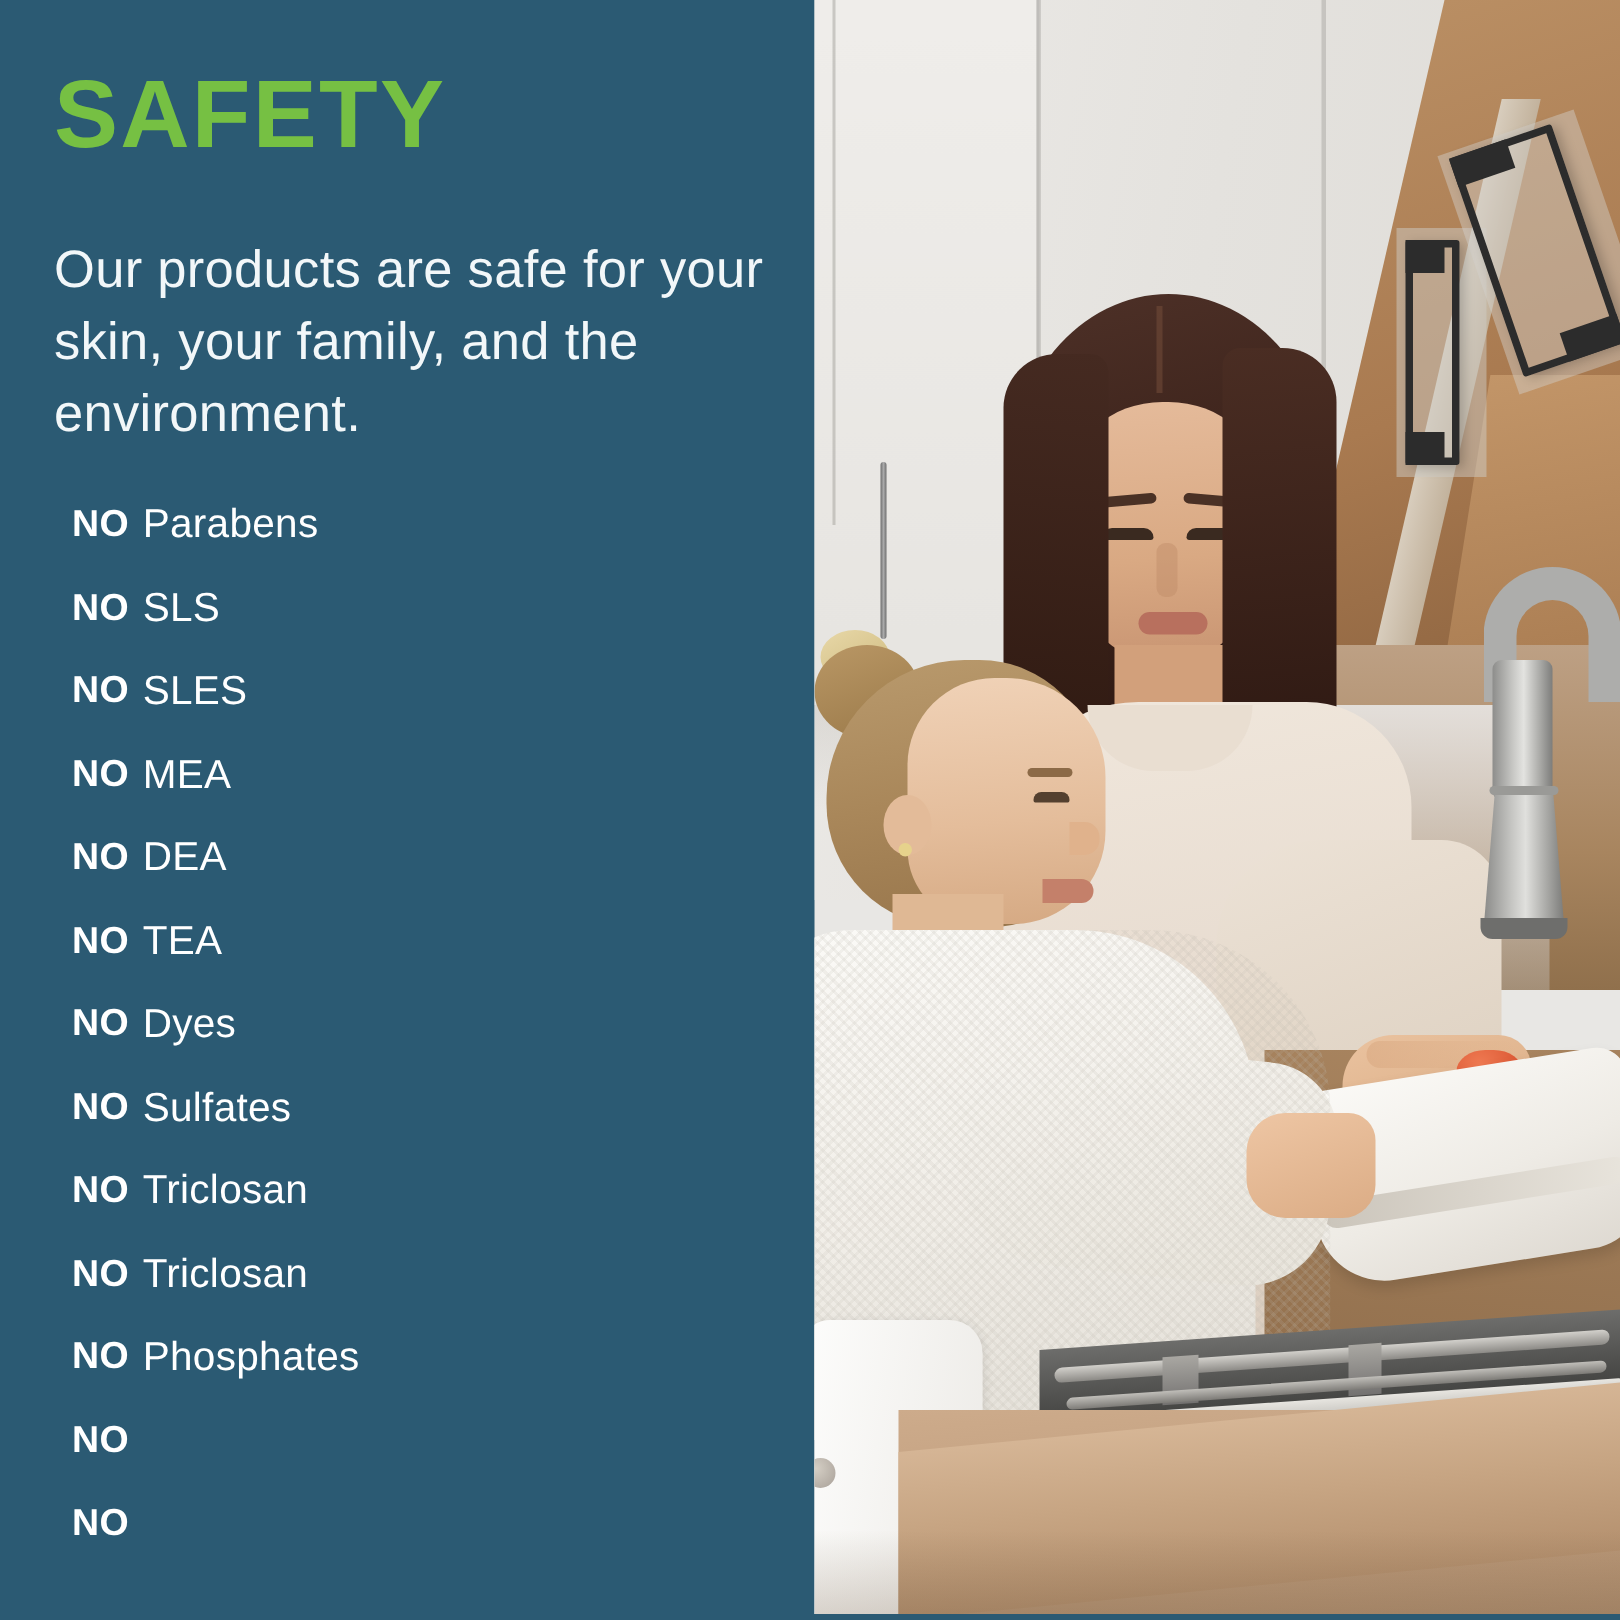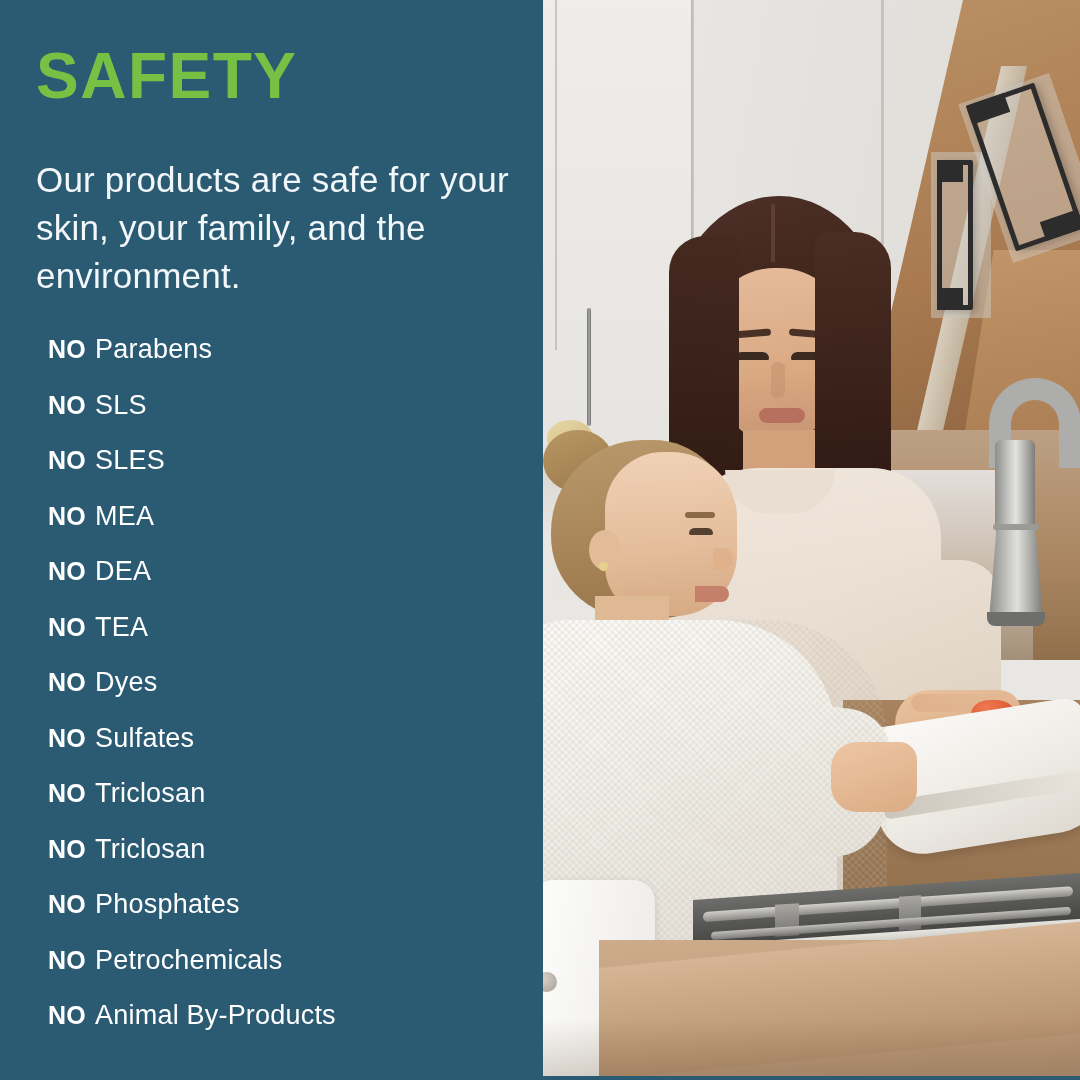--- a/index.html
+++ b/index.html
@@ -464,25 +464,23 @@
       <li>
         <span class="no-tag">NO</span>
         <span class="no-item">Triclosan</span>
       </li>
       <li>
         <span class="no-tag">NO</span>
         <span class="no-item">Phosphates</span>
       </li>
       <li>
         <span class="no-tag">NO</span>
-        <span class="no-item">Petrochemicals</span>
-      </li>
-      <li>
-        <span class="no-tag">NO</span>
-        <span class="no-item">Animal By-Products</span>
+      </li>
+      <li>
+        <span class="no-tag">NO</span>
       </li>
     </ul>
   </section>
 
   <section class="photo">
 
     <div class="ph wall"></div>
     <div class="ph wall-panel-a"></div>
     <div class="ph wall-seam-1"></div>
     <div class="ph wall-seam-2"></div>

